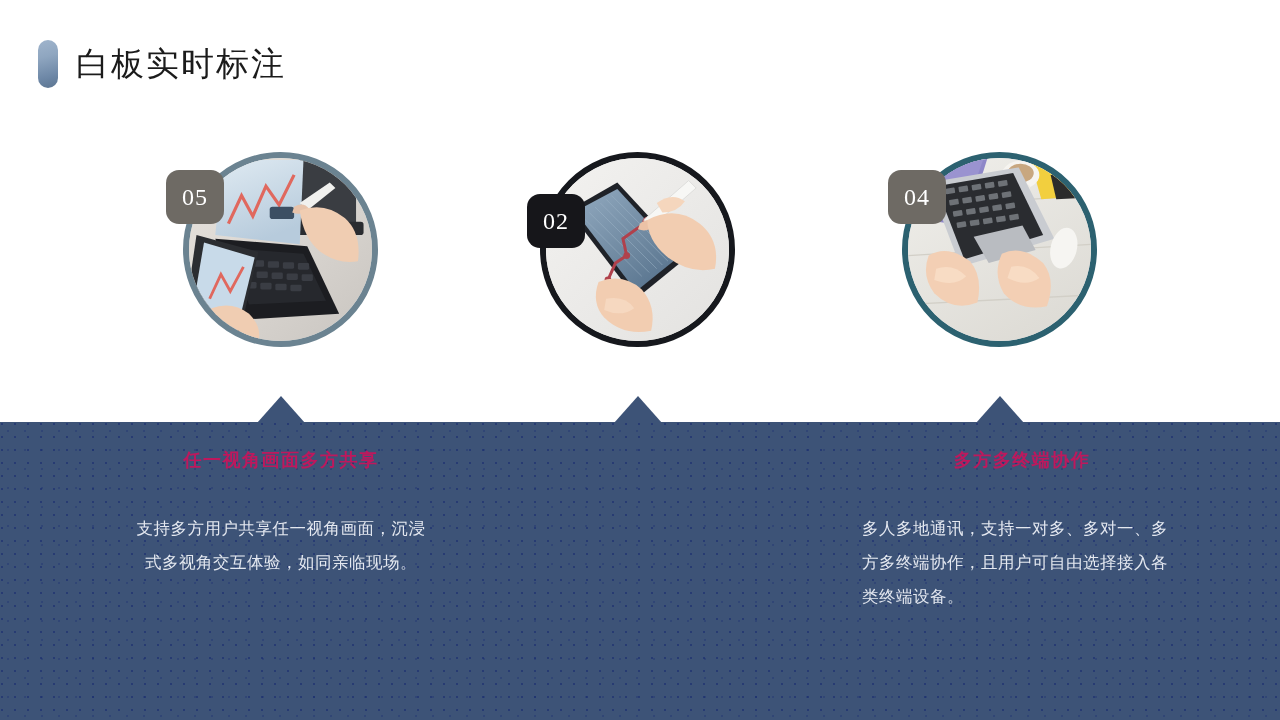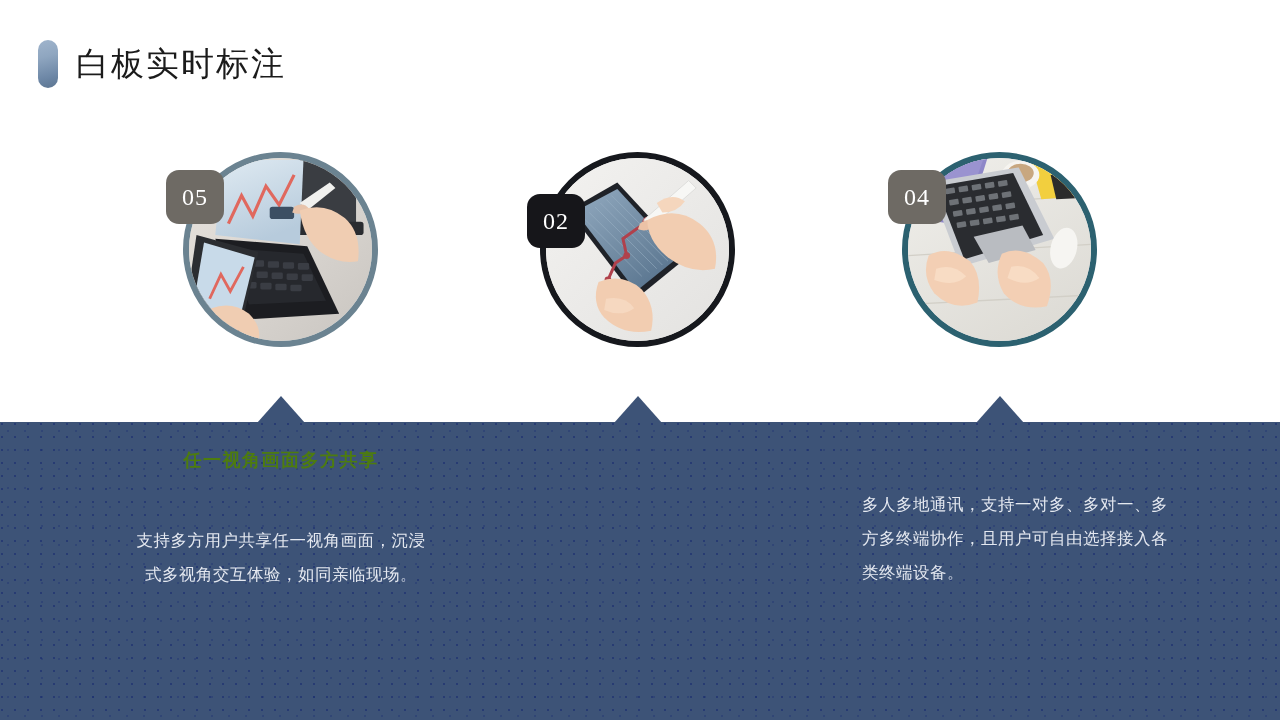--- a/index.html
+++ b/index.html
@@ -110,35 +110,35 @@
     position: absolute;
     top: 448px;
   }
   .col.col1 { left: 131px; width: 300px; }
   .col.col2 { left: 442px; width: 400px; }
   .col.col3 { left: 862px; width: 320px; }
 
   .col-title {
     font-size: 18px;
     font-weight: bold;
-    color: #4d7c0f;
+    color: #be185d;
     text-align: center;
     letter-spacing: 1.5px;
     font-family: "DejaVu Sans", "Liberation Sans", sans-serif;
   }
   .col-body {
     margin-top: 30px;
     font-size: 16.5px;
     line-height: 2.05;
     color: #e4e8f0;
     text-align: center;
     letter-spacing: 0.5px;
     font-family: "Liberation Sans", "DejaVu Sans", sans-serif;
   }
-  .col.col1 .col-body { margin-top: 52px; }
+  .col.col1 .col-body { margin-top: 40px; }
   .col.col3 .col-body { margin-top: 40px; text-align: left; }
 </style>
 </head>
 <body>
 
 <div class="slide">
 
   <div class="header">
     <div class="title-bullet"></div>
     <div class="page-title">白板实时标注</div>
@@ -290,16 +290,17 @@
   </div>
   <div class="badge b3">04</div>
 
   <div class="col col1">
     <div class="col-title">任一视角画面多方共享</div>
     <div class="col-body">支持多方用户共享任一视角画面，沉浸式多视角交互体验，如同亲临现场。</div>
   </div>
 
 
   <div class="col col3">
+    <div class="col-title">多方多终端协作</div>
     <div class="col-body">多人多地通讯，支持一对多、多对一、多方多终端协作，且用户可自由选择接入各类终端设备。</div>
   </div>
 
 </div>
 
 </body></html>

